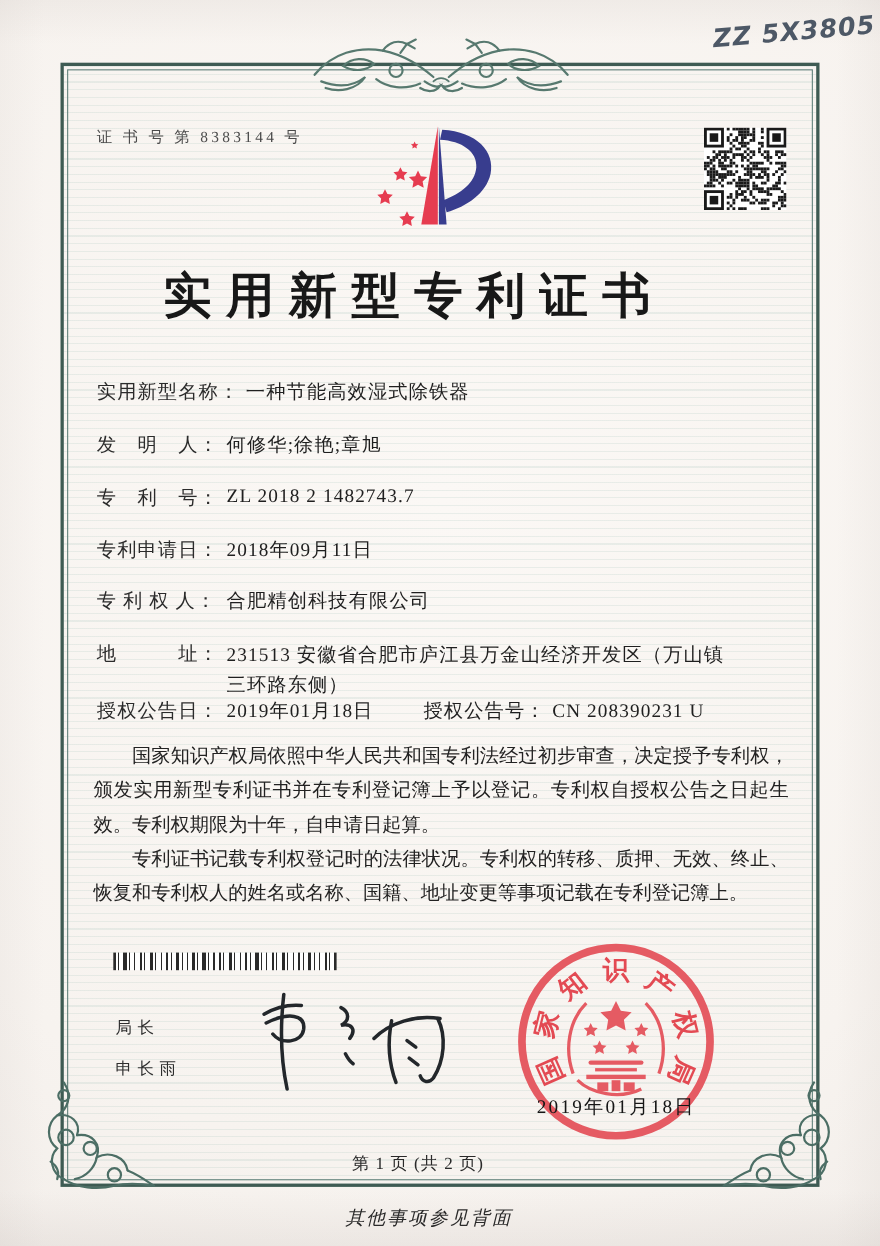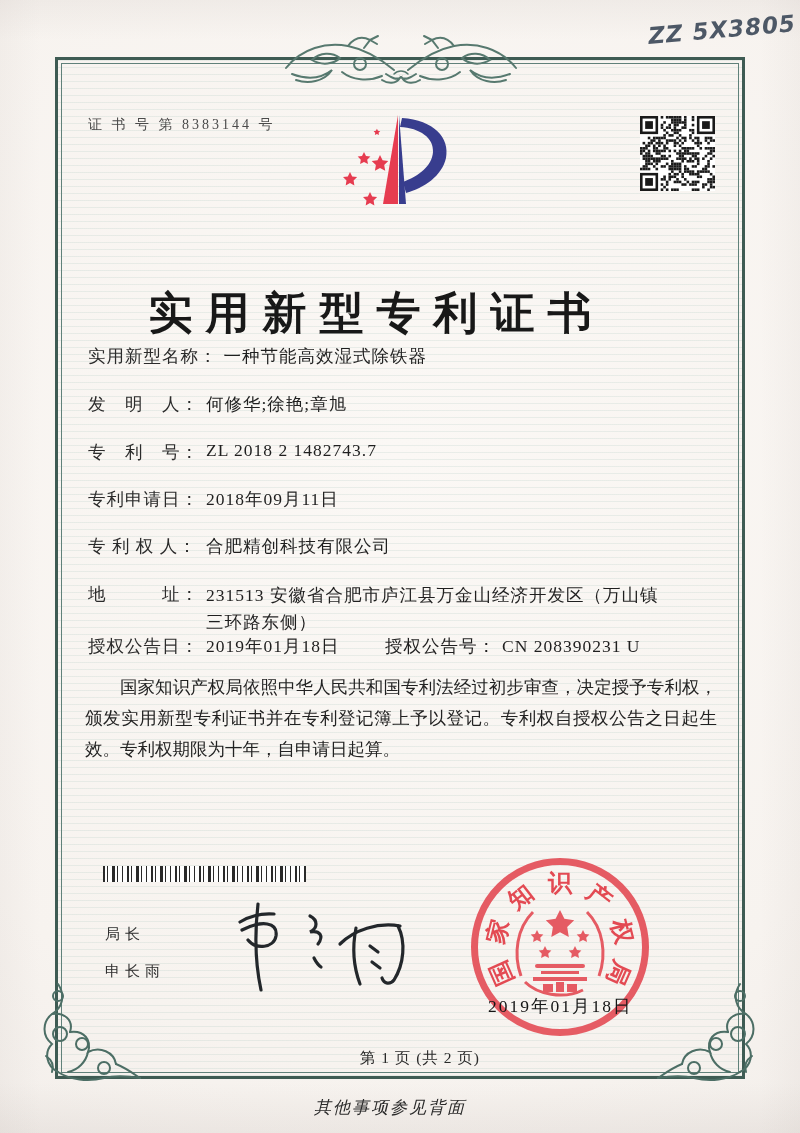--- a/index.html
+++ b/index.html
@@ -41,21 +41,21 @@
   .handwriting{
     position:absolute;left:648px;top:16px;width:160px;
     font-family:"DejaVu Sans","Liberation Sans",sans-serif;
     font-style:italic;font-weight:bold;font-size:23px;color:#4d5866;
     transform:rotate(-5deg);letter-spacing:1px;
   }
 
   .title{
     position:absolute;left:0;top:240px;width:740px;text-align:center;
     font-size:44px;font-weight:bold;color:#181818;
-    letter-spacing:13px;text-indent:13px;margin-top:44px;
+    letter-spacing:13px;text-indent:13px;
   }
 
   
   .field{position:absolute;left:88px;font-size:17.5px;color:#1f1f1f;white-space:nowrap;}
   .field .lbl{display:inline-block;min-width:112px;letter-spacing:1px;color:#2b2b2b;vertical-align:top;}
   .field .val{display:inline-block;margin-left:6px;letter-spacing:1px;white-space:pre-line;vertical-align:top;}
   .f0{top:344px}.f1{top:392px}.f2{top:440px}.f3{top:487px}.f4{top:534px}
   .f5{top:582px}
   .f5 .val{max-width:470px;line-height:27px;}
   .grant{top:634px}
@@ -93,21 +93,21 @@
     font-size:24px;font-weight:bold;color:#e23c46;text-align:center;line-height:26px;
     font-family:"Liberation Serif",serif;
   }
   .seal-date{
     position:absolute;left:488px;top:994px;font-size:17.5px;color:#161616;
     letter-spacing:2px;white-space:nowrap;
   }
 
   
   .page-no{
-    position:absolute;left:280px;top:1048px;width:200px;text-align:right;
+    position:absolute;left:280px;top:1048px;width:200px;text-align:center;
     font-size:15.5px;color:#2a2a2a;letter-spacing:1px;
   }
   .back-note{
     position:absolute;left:280px;top:1096px;width:220px;text-align:center;
     font-size:17px;color:#2a2a2a;font-style:italic;letter-spacing:2px;
   }
 </style>
 </head>
 <body>
 
@@ -534,20 +534,21 @@
 </div>
 <div class="field grant">
   <span class="lbl">授权公告日：</span><span class="val">2019年01月18日</span>
 </div>
 <div class="grant2">
   <span class="lbl">授权公告号：</span><span class="val">CN 208390231 U</span>
 </div>
 
 <div class="legal">
   <p>国家知识产权局依照中华人民共和国专利法经过初步审查，决定授予专利权，颁发实用新型专利证书并在专利登记簿上予以登记。专利权自授权公告之日起生效。专利权期限为十年，自申请日起算。</p>
+  <p>专利证书记载专利权登记时的法律状况。专利权的转移、质押、无效、终止、恢复和专利权人的姓名或名称、国籍、地址变更等事项记载在专利登记簿上。</p>
 </div>
 
 <div class="barcode"></div>
 
 <div class="officer t1">局长</div>
 <div class="officer t2">申长雨</div>
 
 <svg class="signature" viewBox="0 0 220 115">
   <g fill="none" stroke="#23272b" stroke-width="3.2" stroke-linecap="round">
 

